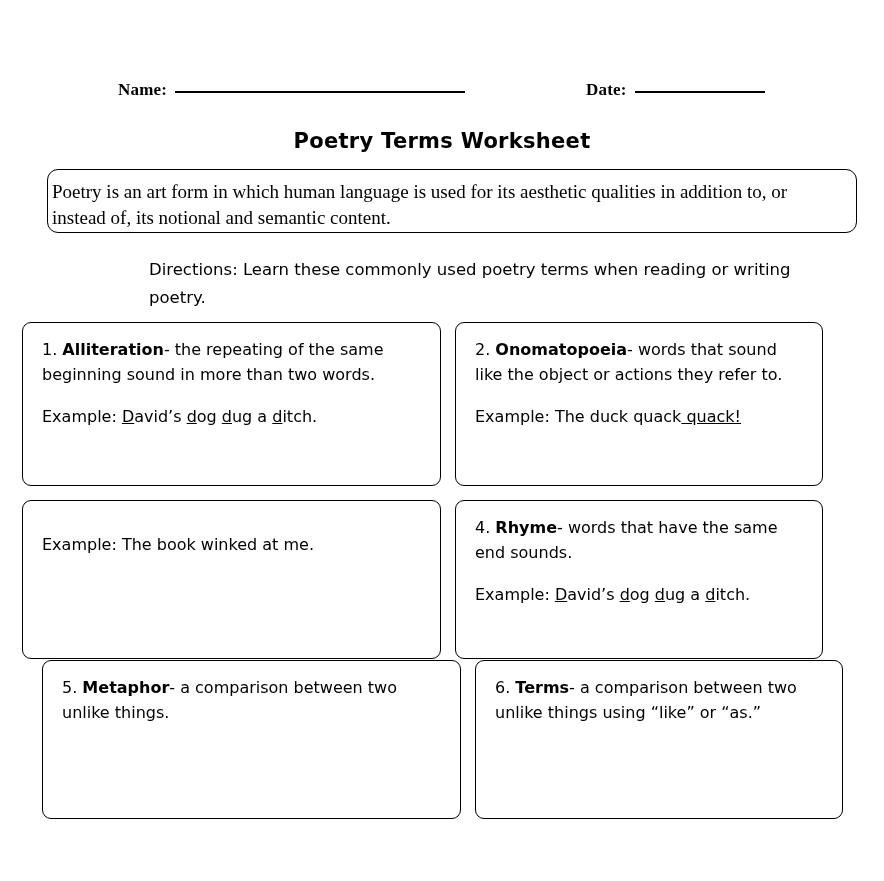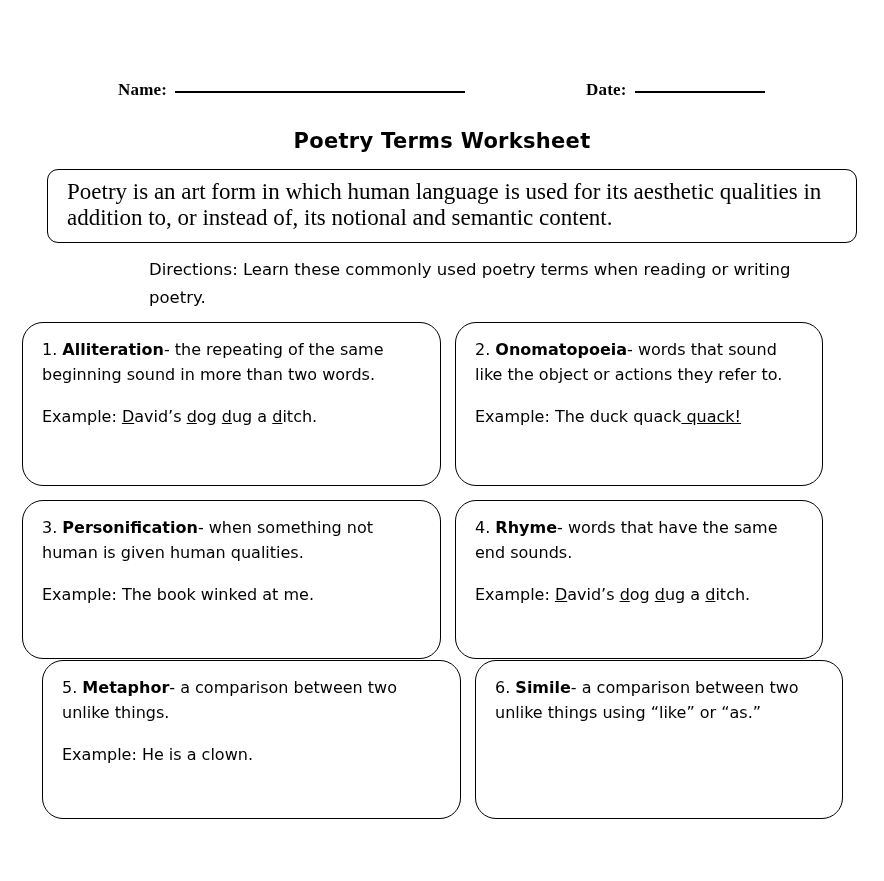--- a/index.html
+++ b/index.html
@@ -59,27 +59,27 @@
     font-size: 21px;
     letter-spacing: 0.3px;
   }
 
   
   .intro-box {
     position: absolute;
     left: 47px;
     top: 169px;
     width: 810px;
-    height: 74px;
+    height: 64px;
     box-sizing: border-box;
     border: 1.4px solid #000;
     border-radius: 11px;
-    padding: 9px 16px 0 19px;
+    padding: 9px 16px 0 4px;
     font-family: "Liberation Serif", "DejaVu Serif", serif;
-    font-size: 23px;
+    font-size: 19px;
     line-height: 26px;
   }
 
   
   .directions {
     position: absolute;
     left: 105px;
     top: 256px;
     width: 680px;
     font-family: "DejaVu Sans", sans-serif;
@@ -93,21 +93,21 @@
     position: absolute;
     left: 0;
     top: 0;
     width: 884px;
     height: 881px;
   }
   .term-card {
     position: absolute;
     box-sizing: border-box;
     border: 1.4px solid #000;
-    border-radius: 21px;
+    border-radius: 9px;
     background: #ffffff;
     padding: 14px 16px 0 19px;
     font-family: "DejaVu Sans", sans-serif;
     font-size: 16px;
     line-height: 25px;
   }
   .col-left  { left: 22px;  width: 419px; }
   .col-right { left: 455px; width: 368px; }
   .row-1 { top: 322px; height: 164px; }
   .row-2 { top: 500px; height: 159px; }
@@ -146,27 +146,25 @@
 <div class="cards">
   <div class="term-card col-left  row-1">
       <p class="term-def"><span>1. </span><span class="term-name">Alliteration</span><span>- the repeating of the same beginning sound in more than two words.</span></p>
       <p class="term-example"><span>Example:</span><span> </span><span class="u">D</span><span>avid’s </span><span class="u">d</span><span>og </span><span class="u">d</span><span>ug a </span><span class="u">d</span><span>itch.</span></p>
     </div>
   <div class="term-card col-right row-1">
       <p class="term-def"><span>2. </span><span class="term-name">Onomatopoeia</span><span>- words that sound like the object or actions they refer to.</span></p>
       <p class="term-example"><span>Example:</span><span> The duck quack</span><span class="u"> quack!</span></p>
     </div>
   <div class="term-card col-left  row-2">
-      <p class="term-def"><span>3. </span><span class="term-name">Personification</span><span>- when something not human is given human qualities.</span></p>
       <p class="term-example"><span>Example:</span><span> The book winked at me.</span></p>
     </div>
   <div class="term-card col-right row-2">
       <p class="term-def"><span>4. </span><span class="term-name">Rhyme</span><span>- words that have the same end sounds.</span></p>
       <p class="term-example"><span>Example:</span><span> </span><span class="u">D</span><span>avid’s </span><span class="u">d</span><span>og </span><span class="u">d</span><span>ug a </span><span class="u">d</span><span>itch.</span></p>
     </div>
   <div class="term-card col-left  row-3">
       <p class="term-def"><span>5. </span><span class="term-name">Metaphor</span><span>- a comparison between two unlike things.</span></p>
-      <p class="term-example"><span>Example:</span><span> He is a clown.</span></p>
     </div>
   <div class="term-card col-right row-3">
-      <p class="term-def"><span>6. </span><span class="term-name">Simile</span><span>- a comparison between two unlike things using “like” or “as.”</span></p>
+      <p class="term-def"><span>6. </span><span class="term-name">Terms</span><span>- a comparison between two unlike things using “like” or “as.”</span></p>
     </div>
 </div>
 
 </body></html>

